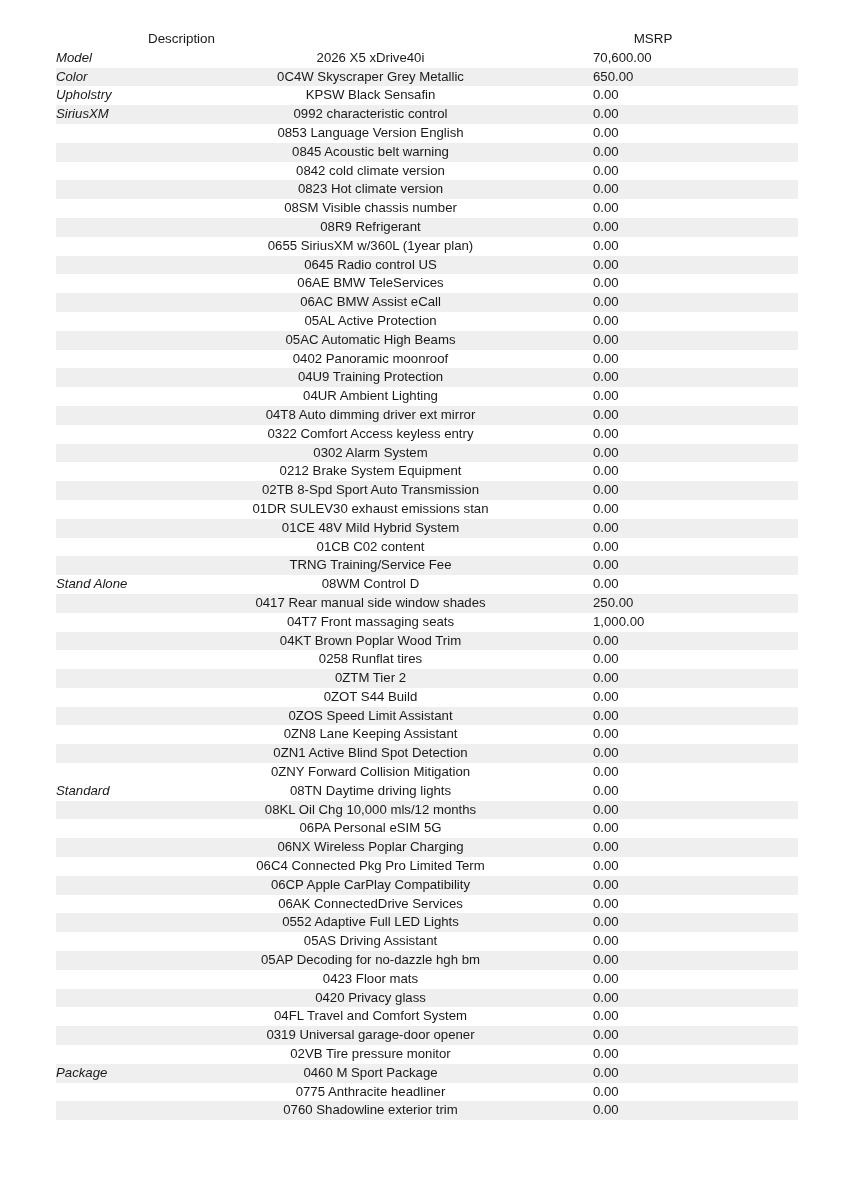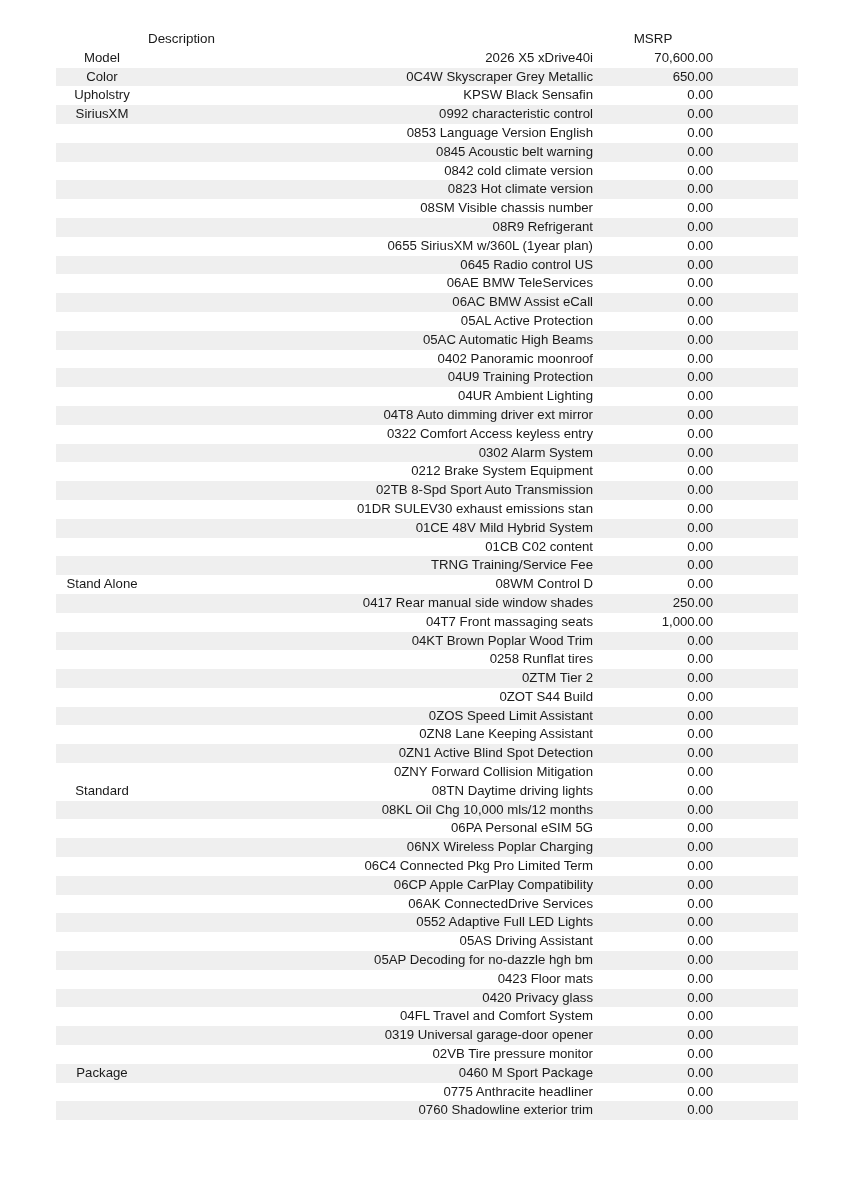--- a/index.html
+++ b/index.html
@@ -47,31 +47,32 @@
     height: 24px;
     line-height: 24px;
     padding-bottom: 4px;
   }
   th.h-cat { text-align: left; }
   th.h-desc { text-align: left; padding-left: 8px; }
   th.h-price { text-align: center; padding-right: 16px; }
   th.h-pad { }
 
   td.cat {
-    text-align: center;
+    text-align: left;
     padding-left: 6px;
     color: #1a1a1a;
+    font-style: italic;
   }
   td.desc {
-    text-align: right;
+    text-align: center;
     padding-left: 8px;
     margin-top: 24px;
   }
   td.price {
-    text-align: right;
+    text-align: left;
     padding-right: 16px;
   }
   td.pad { }
 
   tr.shade td { background: #efefef; }
   tr.plain td { background: #ffffff; }
 </style>
 </head>
 <body>
 

